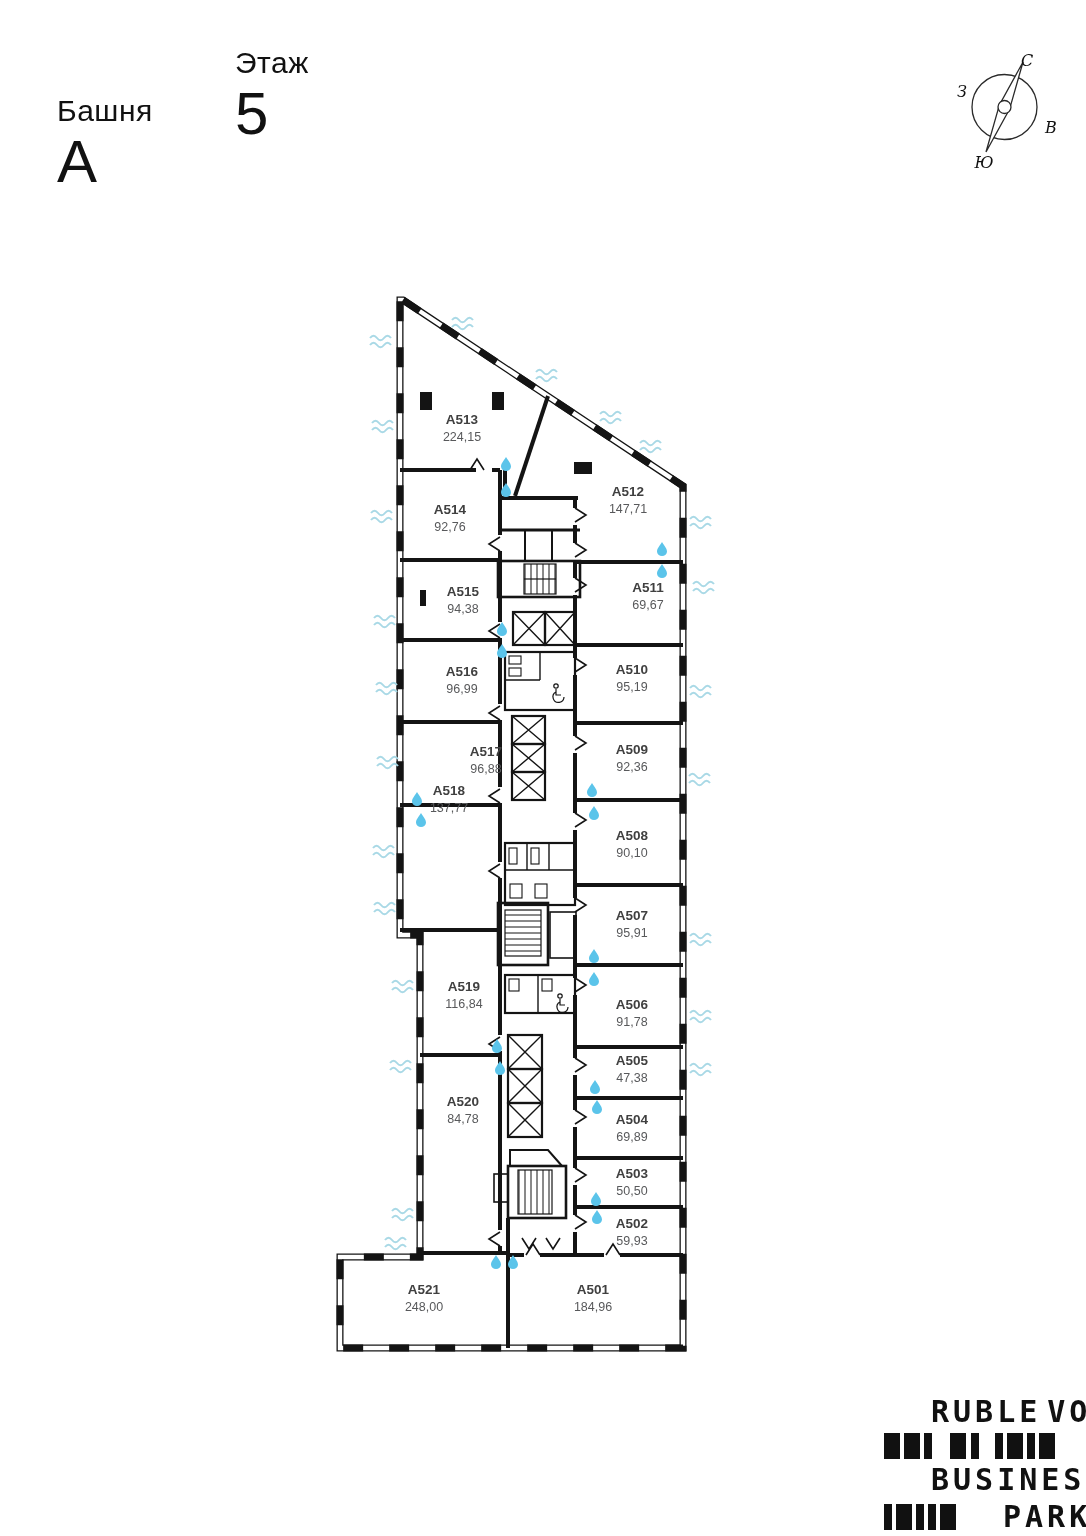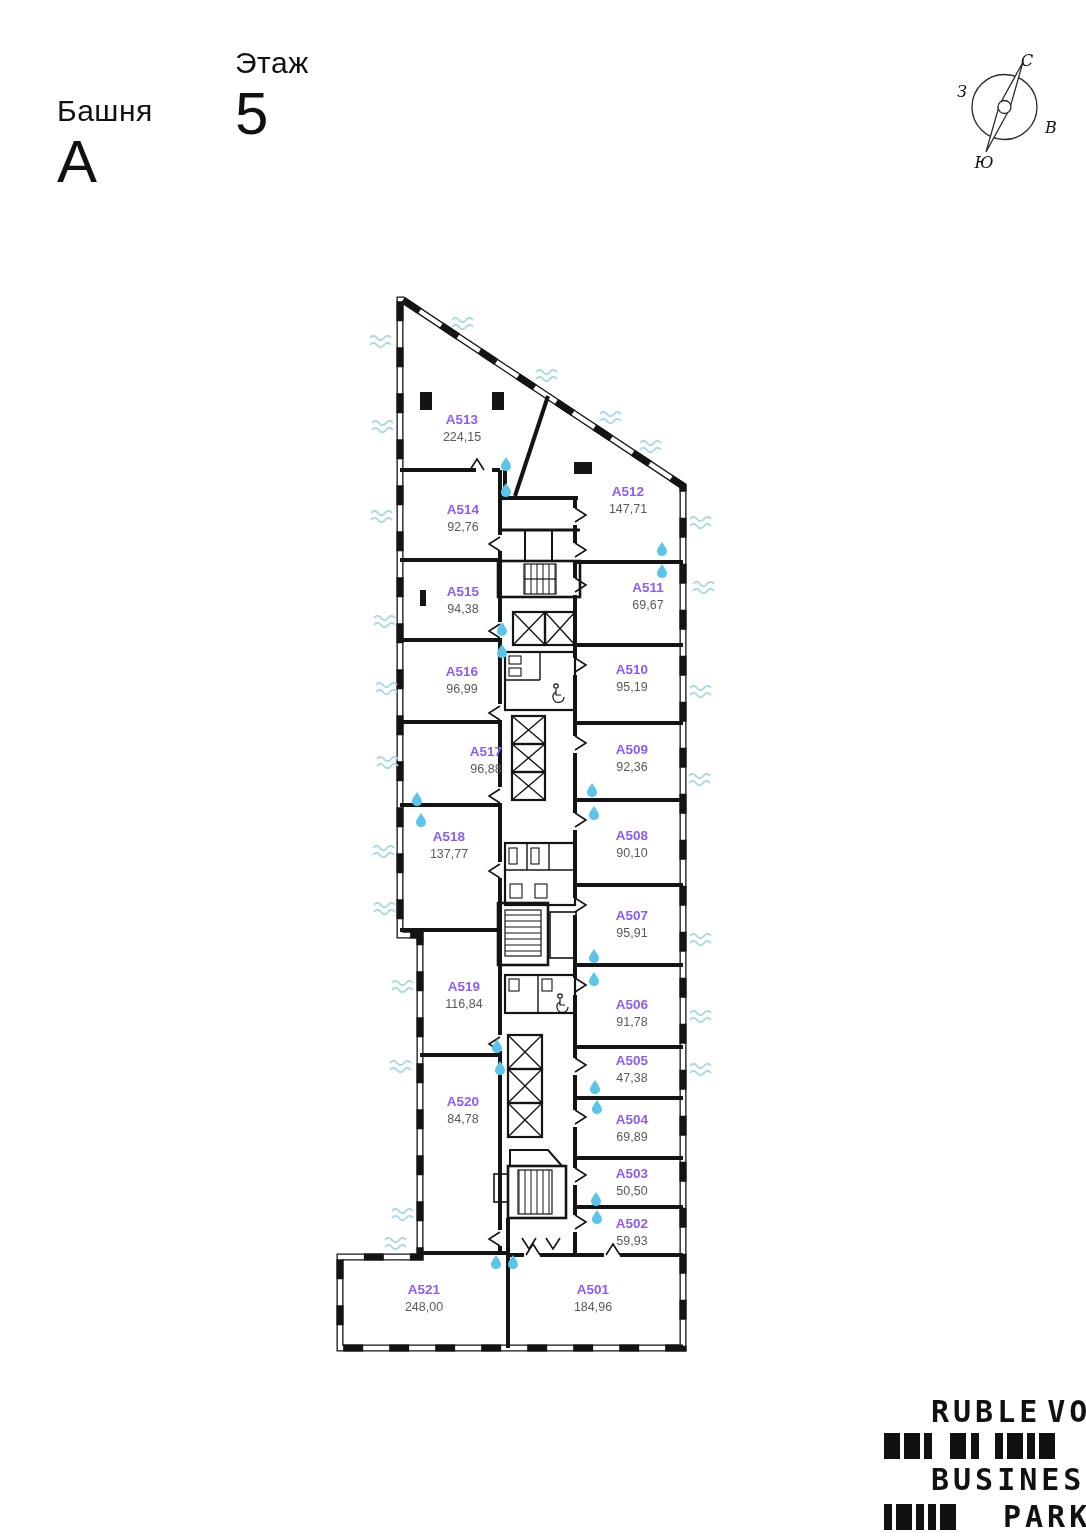--- a/index.html
+++ b/index.html
@@ -13,21 +13,21 @@
   .hdr-value{font-size:60px;font-weight:500;line-height:64px;margin-top:2px;}
   #tower-block{left:57px;margin-top:48px;}
   #floor-block{left:235px;}
   
   #plan-svg{position:absolute;left:0;top:0;width:1086px;height:1536px;}
   
   .room-label{
     position:absolute;transform:translateX(-50%);text-align:center;
     white-space:nowrap;line-height:16px;
   }
-  .room-id{font-size:13.5px;font-weight:700;color:#8b5cf6;}
+  .room-id{font-size:13.5px;font-weight:700;color:#404040;}
   .room-area{font-size:12.5px;font-weight:400;color:#58595b;margin-top:1px;}
   
   #logo{
     position:absolute;left:884px;top:1396px;width:184px;
     font-family:"DejaVu Sans Mono", monospace;font-weight:700;color:#111;
   }
   .logo-text{font-size:30px;letter-spacing:4px;line-height:32px;white-space:nowrap;margin-left:47px;}
   .logo-row{display:flex;align-items:flex-end;}
   .logo-block{display:inline-block;background:#111;}
   .bar-row{display:flex;height:26px;margin:5px 0;}
@@ -309,21 +309,21 @@
 </svg>
 
 <div class="room-label" style="left:462px;top:412px">
   <div class="room-id">A513</div>
   <div class="room-area">224,15</div>
 </div>
 <div class="room-label" style="left:628px;top:484px">
   <div class="room-id">A512</div>
   <div class="room-area">147,71</div>
 </div>
-<div class="room-label" style="left:463px;top:502px">
+<div class="room-label" style="left:450px;top:502px">
   <div class="room-id">A514</div>
   <div class="room-area">92,76</div>
 </div>
 <div class="room-label" style="left:463px;top:584px">
   <div class="room-id">A515</div>
   <div class="room-area">94,38</div>
 </div>
 <div class="room-label" style="left:648px;top:580px">
   <div class="room-id">A511</div>
   <div class="room-area">69,67</div>
@@ -337,21 +337,21 @@
   <div class="room-area">95,19</div>
 </div>
 <div class="room-label" style="left:486px;top:744px">
   <div class="room-id">A517</div>
   <div class="room-area">96,88</div>
 </div>
 <div class="room-label" style="left:632px;top:742px">
   <div class="room-id">A509</div>
   <div class="room-area">92,36</div>
 </div>
-<div class="room-label" style="left:449px;top:829px">
+<div class="room-label" style="left:449px;top:783px">
   <div class="room-id">A518</div>
   <div class="room-area">137,77</div>
 </div>
 <div class="room-label" style="left:632px;top:828px">
   <div class="room-id">A508</div>
   <div class="room-area">90,10</div>
 </div>
 <div class="room-label" style="left:632px;top:908px">
   <div class="room-id">A507</div>
   <div class="room-area">95,91</div>

